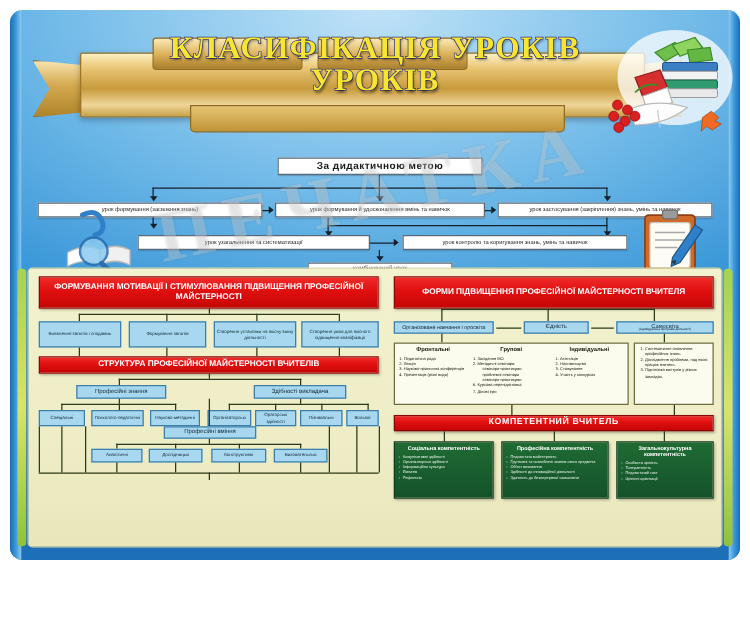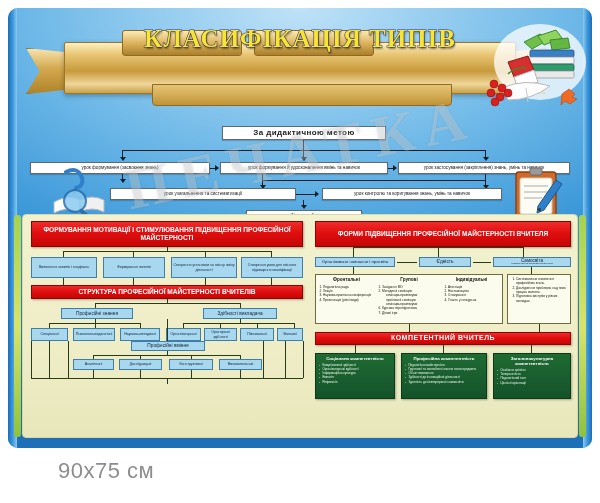--- a/index.html
+++ b/index.html
@@ -186,21 +186,22 @@
     <div class="banner">
       <div class="ribbon-tail left"></div>
       <div class="ribbon-tail right"></div>
       <div class="ribbon-body"></div>
       <div class="ribbon-roll a"></div>
       <div class="ribbon-roll b"></div>
       <div class="ribbon-drop"></div>
     </div>
 
     <div class="title">
-      <span>КЛАСИФІКАЦІЯ  ТИПІВ</span>
+      <span>КЛАСИФІКАЦІЯ  УРОКІВ</span>
+      <span class="l2">УРОКІВ</span>
     </div>
 
     <svg class="art" style="left:470px;top:14px;" width="112" height="112" viewBox="0 0 112 112">
       <ellipse cx="62" cy="40" rx="46" ry="38" fill="#ffffff" opacity=".75"></ellipse>
       <g>
         <path d="M46 20 L62 12 L70 18 L54 27 Z" fill="#6fbf4a" stroke="#3e8c2a" stroke-width="1"></path>
         <path d="M60 14 L78 8 L84 16 L66 23 Z" fill="#8fd45f" stroke="#3e8c2a" stroke-width="1"></path>
         <path d="M72 18 L90 16 L92 26 L74 28 Z" fill="#63b742" stroke="#3e8c2a" stroke-width="1"></path>
       </g>
       <g>
@@ -472,14 +473,13 @@
           <li>Толерантність</li>
           <li>Педагогічний такт</li>
           <li>Ціннісні орієнтації</li>
         </ul>
       </div>
     </div>
   </div>
 
   <div class="wm">ПЕЧАТКА</div>
 
-  <div class="dim">90х75 см</div>
 </div>
 
 </body></html>

